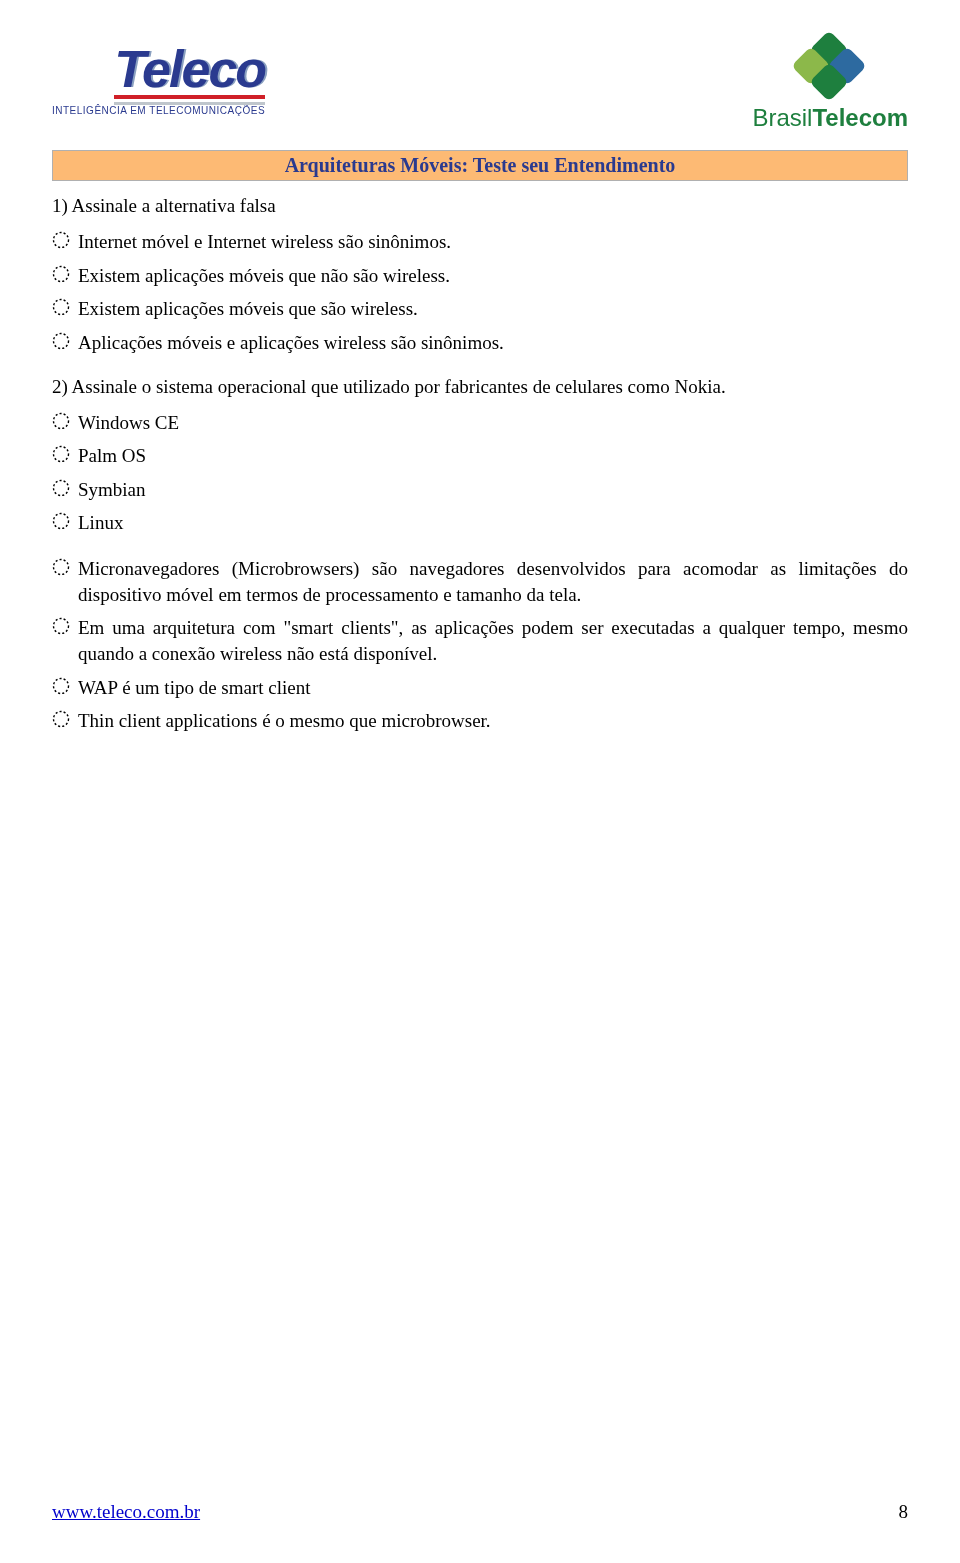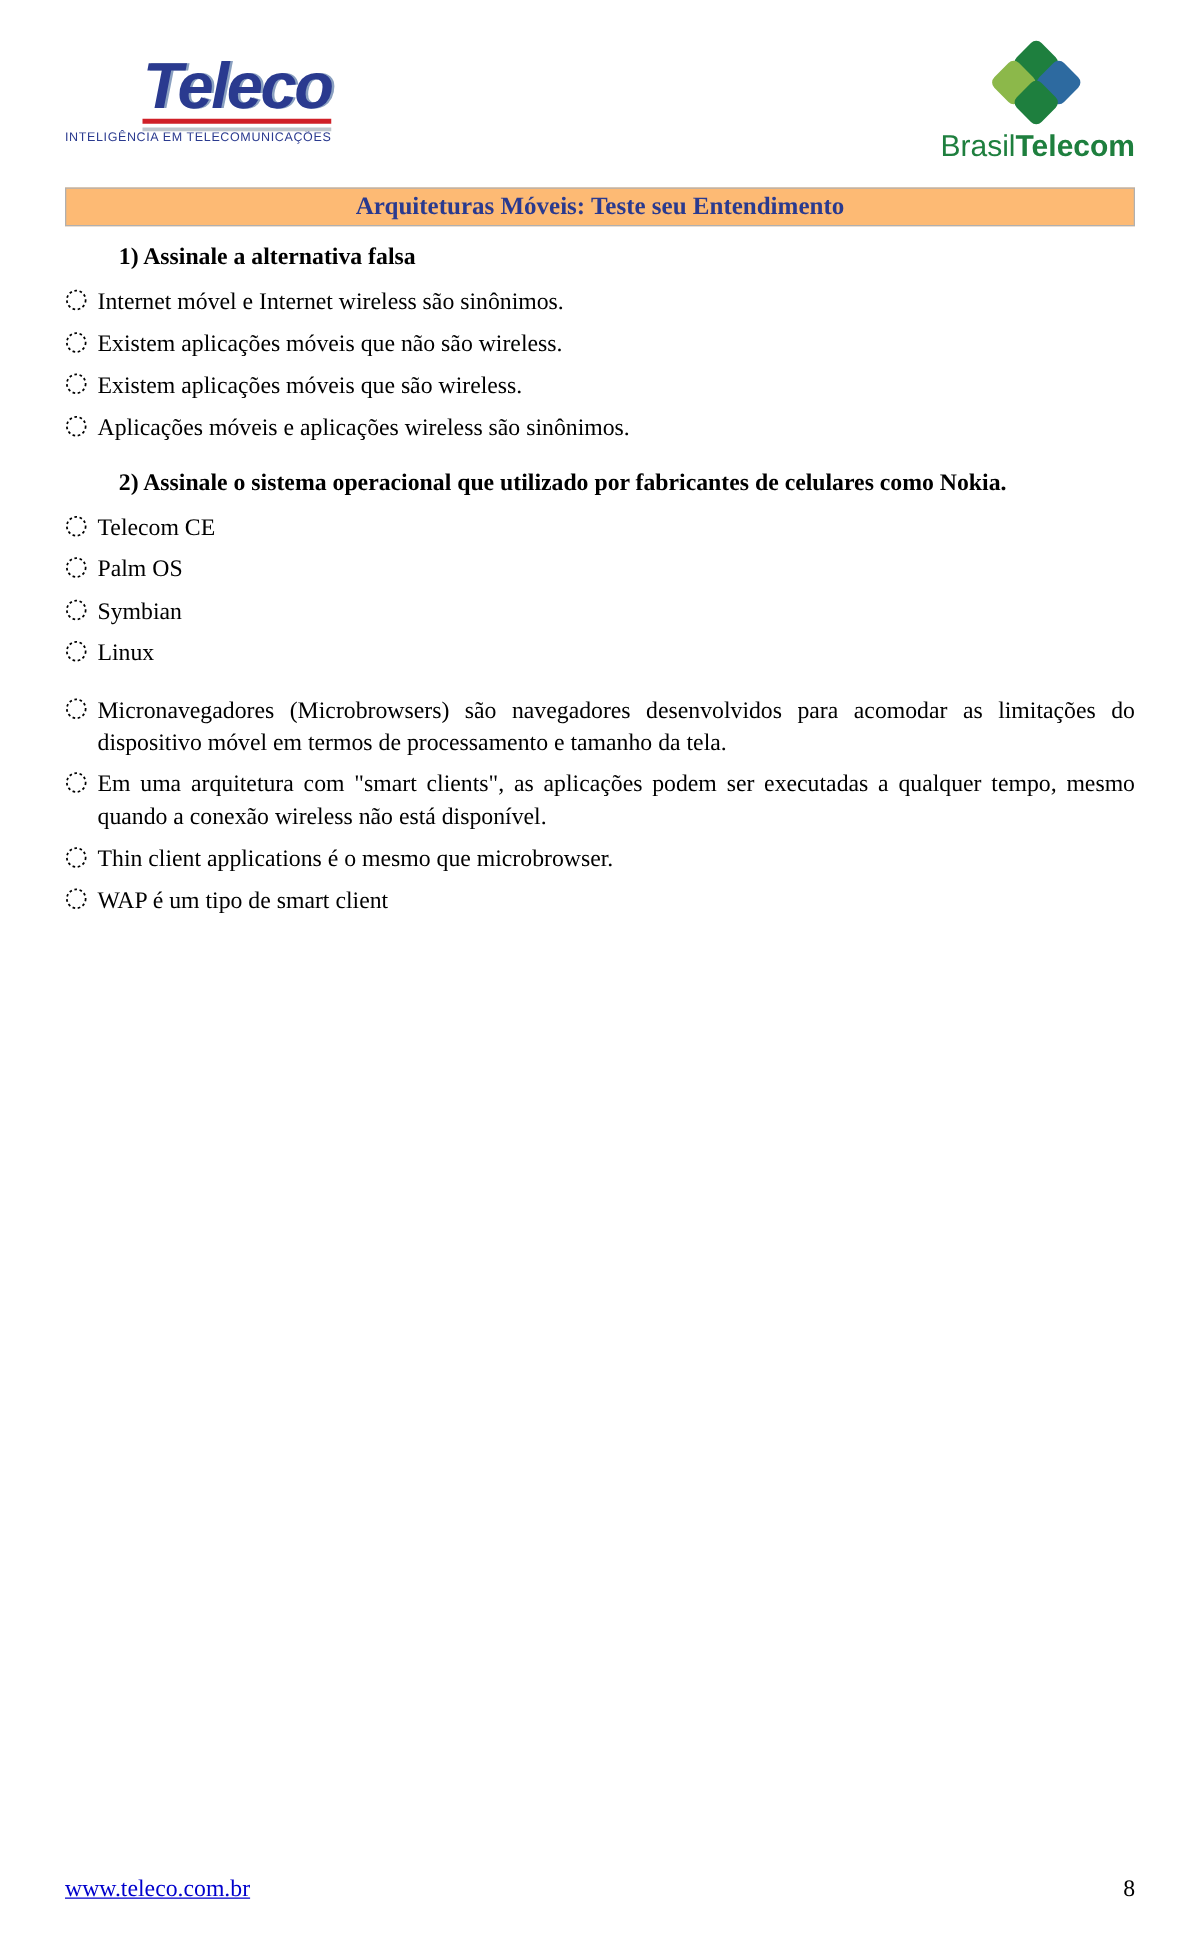--- a/index.html
+++ b/index.html
@@ -90,21 +90,21 @@
     border: 1px solid #b0b0b0;
     text-align: center;
     font-weight: bold;
     color: #2a3a8f;
     font-size: 20px;
     padding: 3px 0;
     margin: 18px 0 14px 0;
   }
 
   .question { margin-bottom: 20px; }
-  .q-prompt { font-weight: bold; margin-bottom: 12px; margin-left: 43px; }
+  .q-prompt { font-weight: normal; margin-bottom: 12px; }
 
   .opt-row {
     display: flex;
     align-items: flex-start;
     gap: 8px;
     margin: 8px 0;
   }
   .opt-row .bullet {
     flex: 0 0 18px;
     width: 18px;
@@ -187,21 +187,21 @@
 
 <div class="question">
   <div class="q-prompt">2) Assinale o sistema operacional que utilizado por fabricantes de celulares como Nokia.</div>
 
   <div class="opt-row">
     <span class="bullet">
       <svg viewBox="0 0 18 18">
           <circle cx="9" cy="9" r="7.5" fill="none" stroke="#000" stroke-width="1.4" stroke-dasharray="2.1 2.1"></circle>
         </svg>
     </span>
-    <span class="opt-text">Telecom CE</span>
+    <span class="opt-text">Windows CE</span>
   </div>
   <div class="opt-row">
     <span class="bullet">
       <svg viewBox="0 0 18 18">
           <circle cx="9" cy="9" r="7.5" fill="none" stroke="#000" stroke-width="1.4" stroke-dasharray="2.1 2.1"></circle>
         </svg>
     </span>
     <span class="opt-text">Palm OS</span>
   </div>
   <div class="opt-row">
@@ -239,28 +239,28 @@
         </svg>
     </span>
     <span class="opt-text">Em uma arquitetura com "smart clients", as aplicações podem ser executadas a qualquer tempo, mesmo quando a conexão wireless não está disponível.</span>
   </div>
   <div class="opt-row">
     <span class="bullet">
       <svg viewBox="0 0 18 18">
           <circle cx="9" cy="9" r="7.5" fill="none" stroke="#000" stroke-width="1.4" stroke-dasharray="2.1 2.1"></circle>
         </svg>
     </span>
+    <span class="opt-text">WAP é um tipo de smart client</span>
+  </div>
+  <div class="opt-row">
+    <span class="bullet">
+      <svg viewBox="0 0 18 18">
+          <circle cx="9" cy="9" r="7.5" fill="none" stroke="#000" stroke-width="1.4" stroke-dasharray="2.1 2.1"></circle>
+        </svg>
+    </span>
     <span class="opt-text">Thin client applications é o mesmo que microbrowser.</span>
-  </div>
-  <div class="opt-row">
-    <span class="bullet">
-      <svg viewBox="0 0 18 18">
-          <circle cx="9" cy="9" r="7.5" fill="none" stroke="#000" stroke-width="1.4" stroke-dasharray="2.1 2.1"></circle>
-        </svg>
-    </span>
-    <span class="opt-text">WAP é um tipo de smart client</span>
   </div>
 </div>
 
 <div class="footer">
   <a>www.teleco.com.br</a>
   <span>8</span>
 </div>
 
 </body></html>

